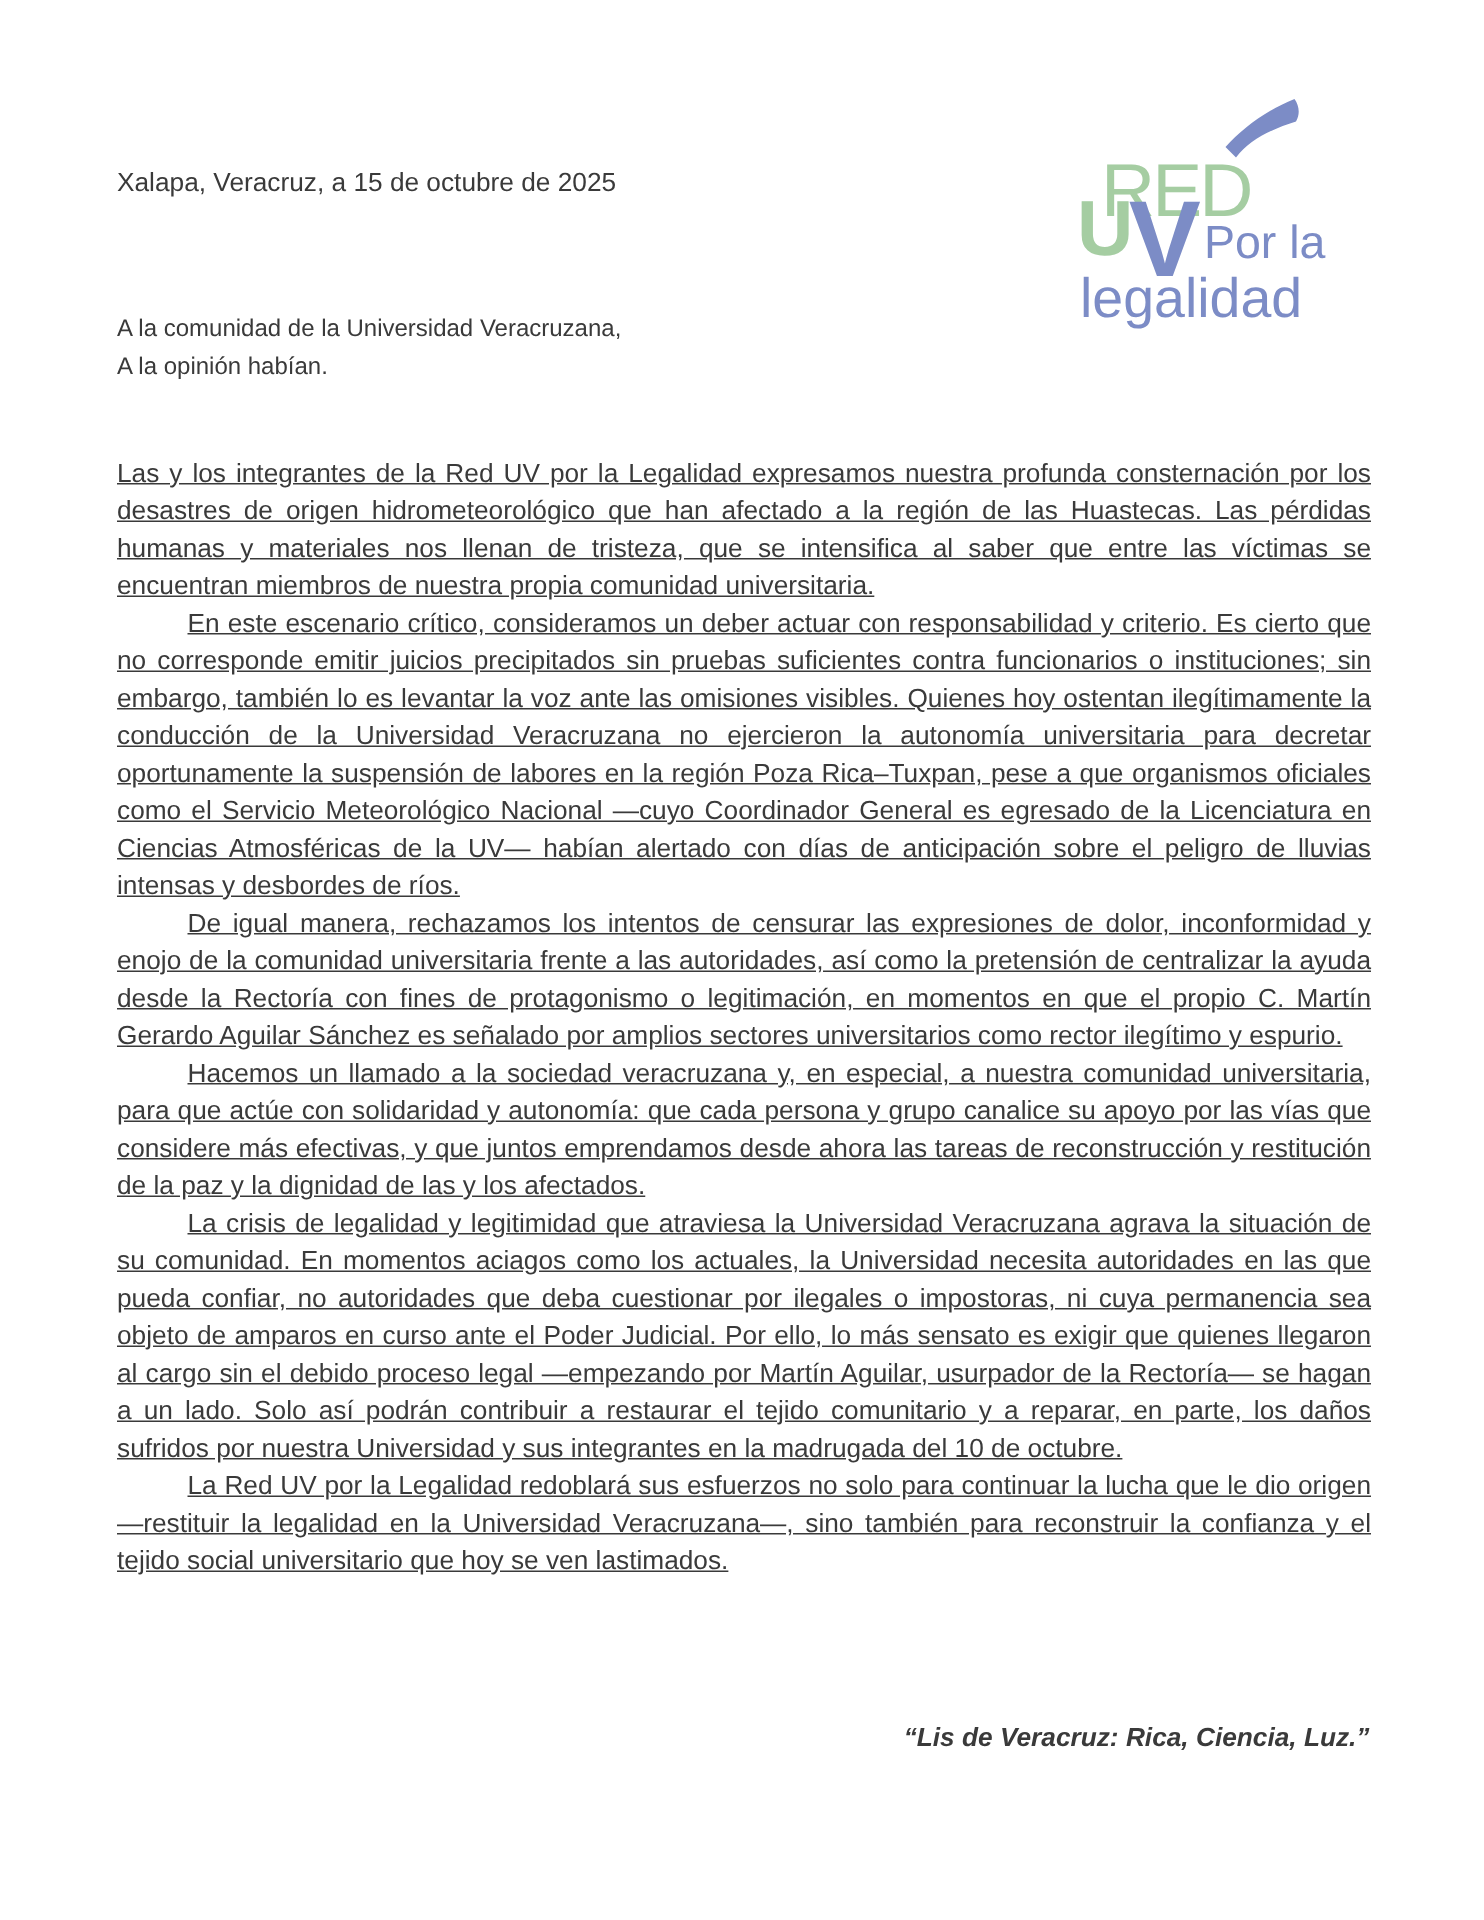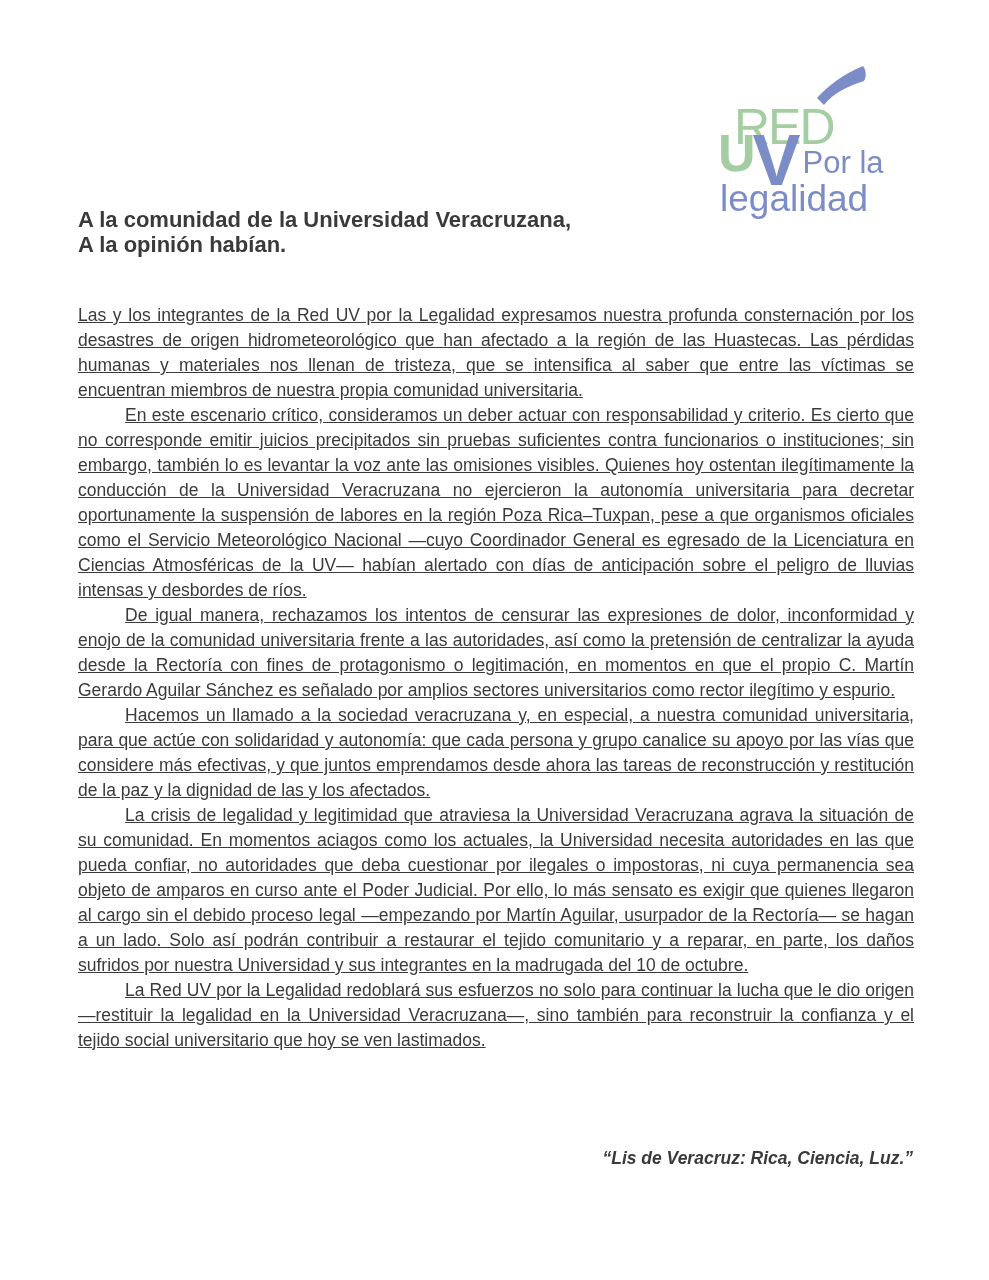--- a/index.html
+++ b/index.html
@@ -77,23 +77,23 @@
     font-weight: 400;
     letter-spacing: 0px;
     line-height: 1;
     text-align: center;
   }
   
   .salutation {
     position: absolute;
     left: 78px;
     top: 207px;
-    font-size: 22px;
+    font-size: 16px;
     line-height: 25px;
-    font-weight: 700;
+    font-weight: 400;
   }
   
   .body-text {
     position: absolute;
     left: 78px;
     top: 303px;
     width: 836px;
     font-size: 17.5px;
     line-height: 25px;
     text-align: justify;
@@ -111,20 +111,21 @@
     font-weight: 700;
     font-style: italic;
     color: #3a3a3a;
   }
 </style>
 </head>
 <body>
 
 <div class="page">
 
+  <div class="dateline">Xalapa, Veracruz, a 15 de octubre de 2025</div>
 
   <div class="logo">
     <span class="swoosh">
       <svg width="52" height="42" viewBox="0 0 52 42" xmlns="http://www.w3.org/2000/svg">
         <path d="M1,34 C12,22 27,10 47,2 C50,6 51,12 48,17 C32,22 17,29 8,41 Z" fill="#7c8cc6"></path>
       </svg>
     </span>
     <span class="logo-red" style="color:#a5cda2;">RED</span>
     <span class="logo-uv">
       <span class="logo-u" style="color:#a5cda2;">U</span><span class="logo-v" style="color:#7c8cc6;">V</span><span class="logo-porla" style="color:#7c8cc6;">Por la</span>

